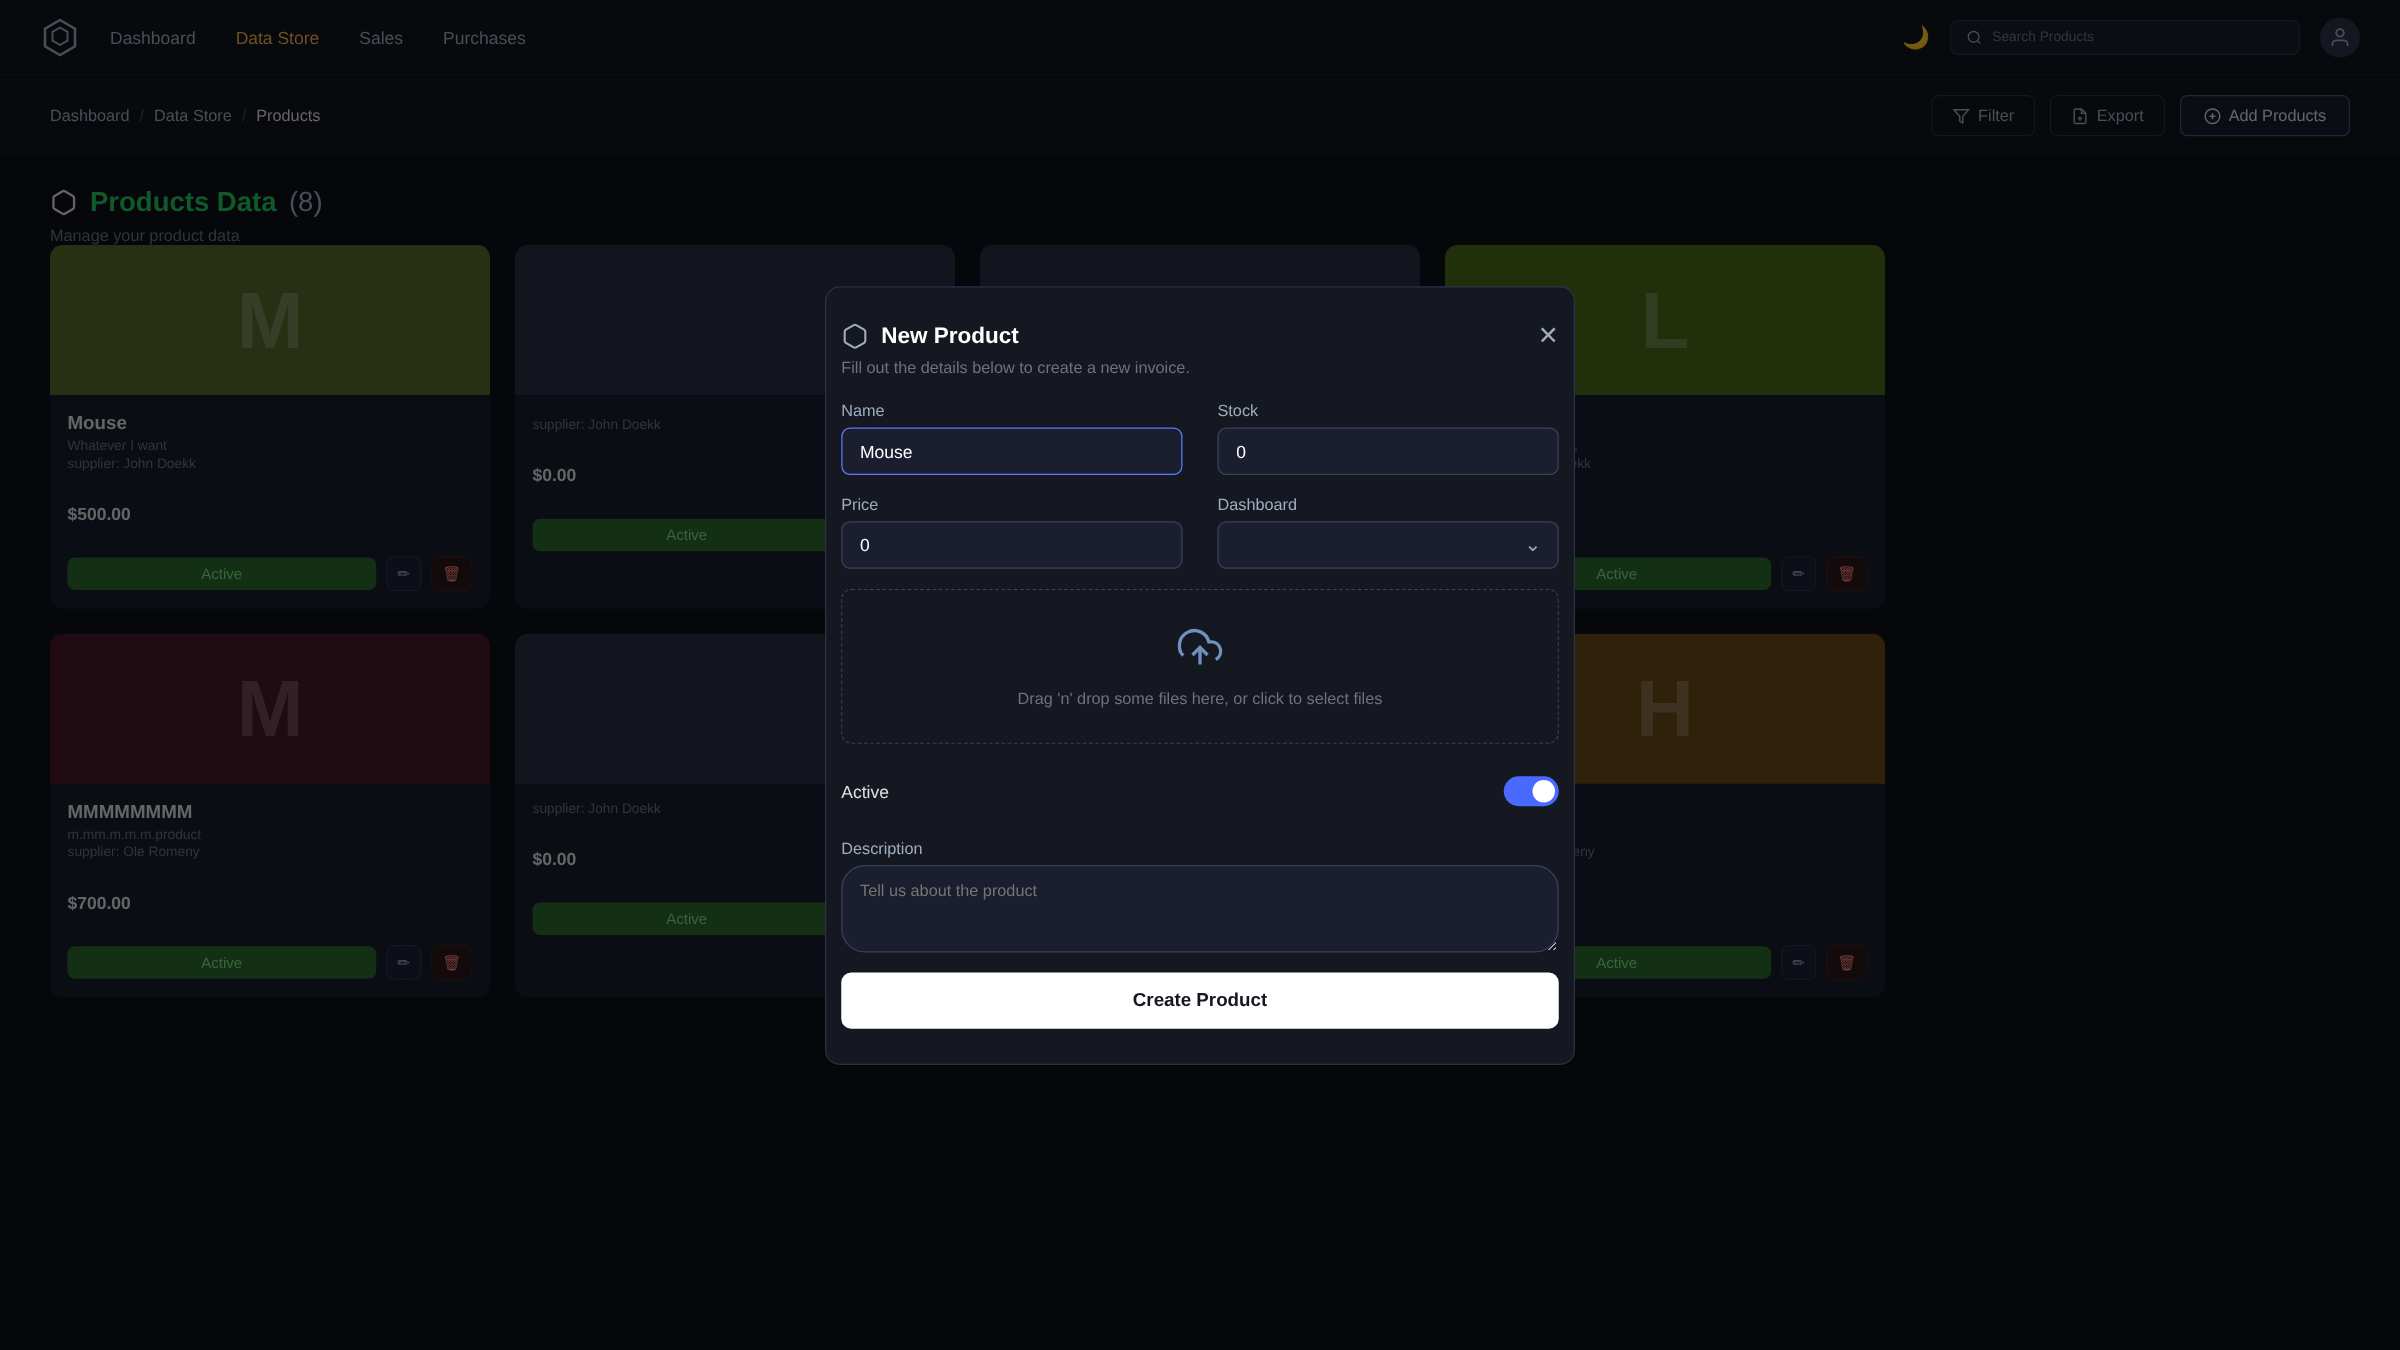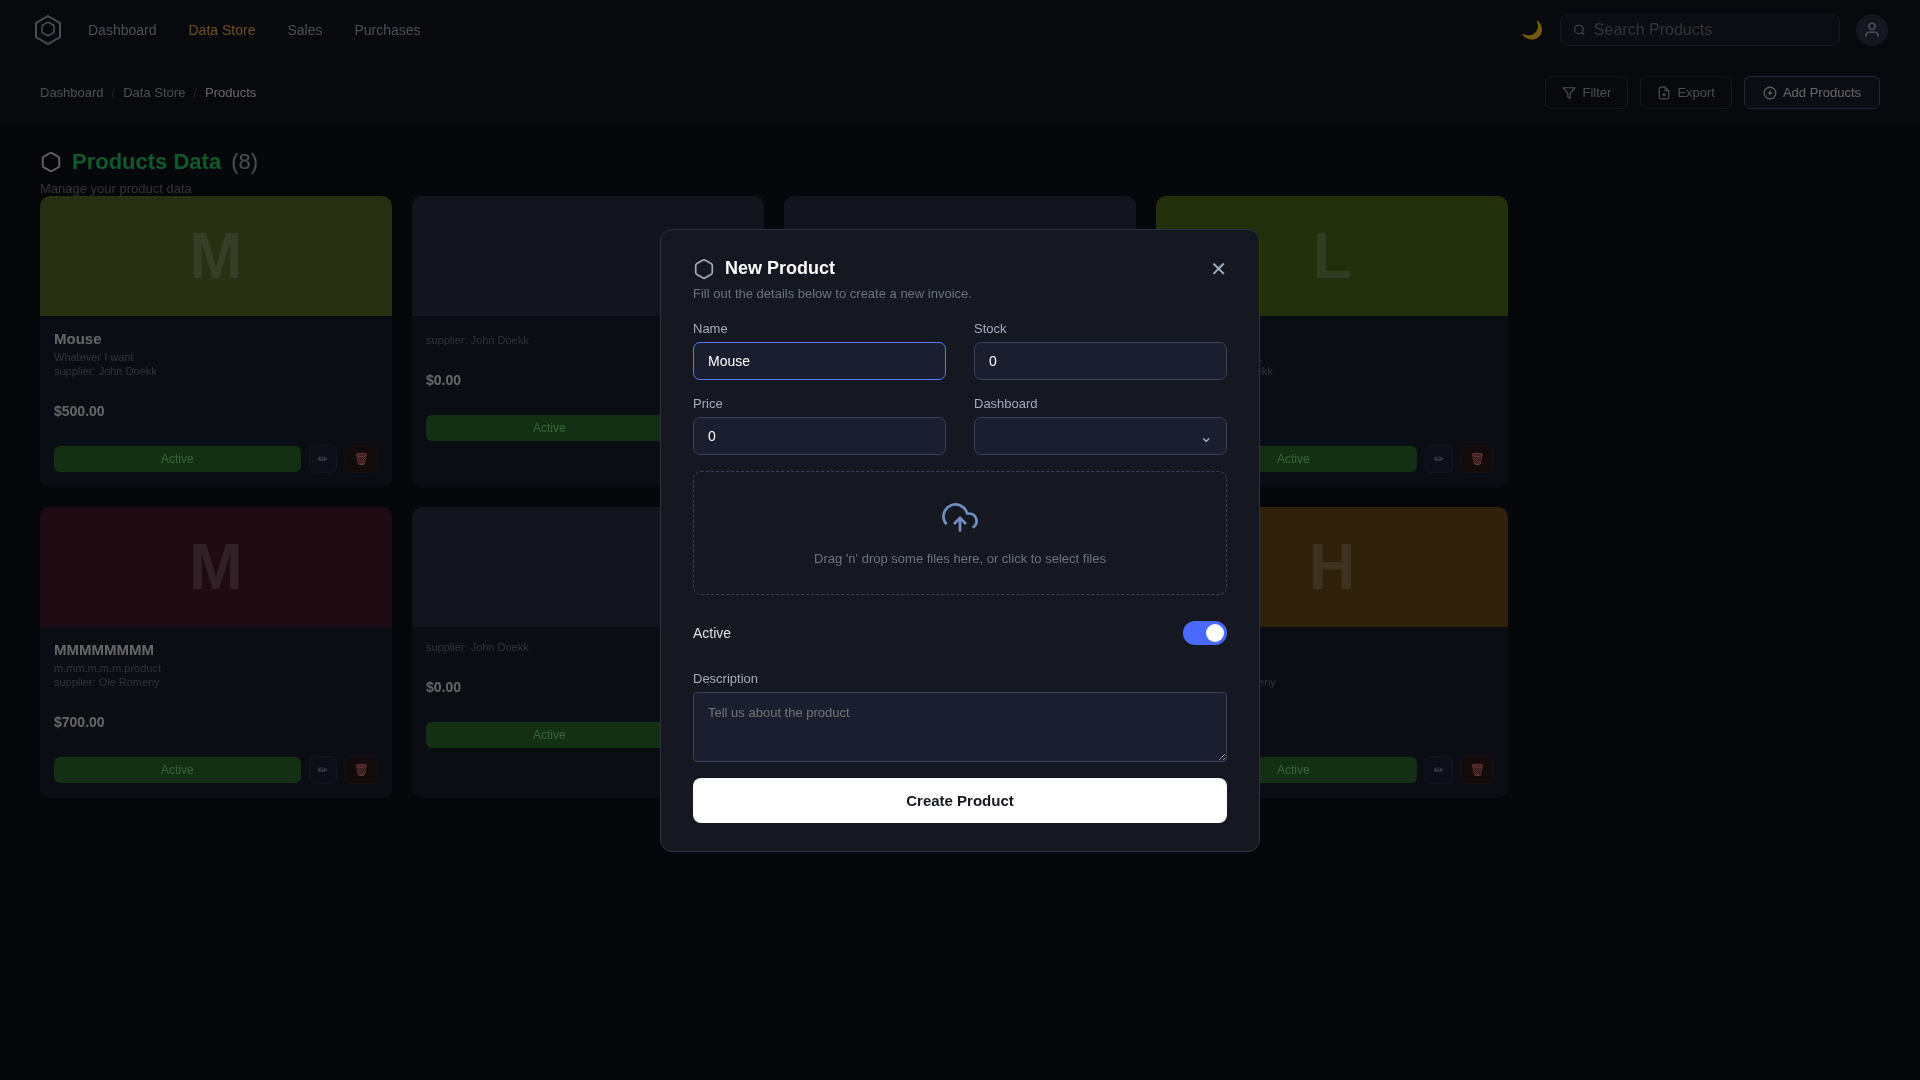--- a/index.html
+++ b/index.html
@@ -202,21 +202,21 @@
       display: flex;
       align-items: center;
       justify-content: center;
     }
 
     
     .modal {
       background: #151821;
       border-radius: 12px;
       width: 600px;
-      padding: 28px 32px;
+      padding: 28px 12px;
       position: relative;
       z-index: 101;
       border: 1px solid #2d3148;
     }
     .modal-header {
       display: flex;
       align-items: center;
       justify-content: space-between;
       margin-bottom: 6px;
     }
@@ -335,21 +335,21 @@
       top: 3px;
       left: 3px;
       transition: left 0.2s;
     }
     .toggle.on .toggle-knob { left: 23px; }
 
     
     .form-textarea {
       background: #1a1e2e;
       border: 1px solid #3a4060;
-      border-radius: 4px;
+      border-radius: 19px;
       padding: 12px 14px;
       color: #a0aec0;
       font-size: 13px;
       outline: none;
       width: 100%;
       min-height: 70px;
       resize: vertical;
       font-family: inherit;
     }
 
@@ -390,21 +390,21 @@
     <span class="nav-link">Sales</span>
     <span class="nav-link">Purchases</span>
   </div>
   <div class="nav-right">
     <span class="nav-moon">🌙</span>
     <div class="nav-search">
       <svg width="14" height="14" viewBox="0 0 24 24" fill="none" stroke="#a0aec0" stroke-width="2">
           <circle cx="11" cy="11" r="8"></circle>
           <line x1="21" y1="21" x2="16.65" y2="16.65"></line>
         </svg>
-      <input style="background: none; border: none; outline: none; color: #8b5cf6; font-size: 16px; width: 100%;" placeholder="Search Products">
+      <input style="background: none; border: none; outline: none; color: #8b5cf6; font-size: 11px; width: 100%;" placeholder="Search Products">
     </div>
     <div class="nav-avatar">
       <svg width="18" height="18" viewBox="0 0 24 24" fill="none" stroke="#a0aec0" stroke-width="2">
           <path d="M20 21v-2a4 4 0 0 0-4-4H8a4 4 0 0 0-4 4v2"></path>
           <circle cx="12" cy="7" r="4"></circle>
         </svg>
     </div>
   </div>
 </nav>
 

